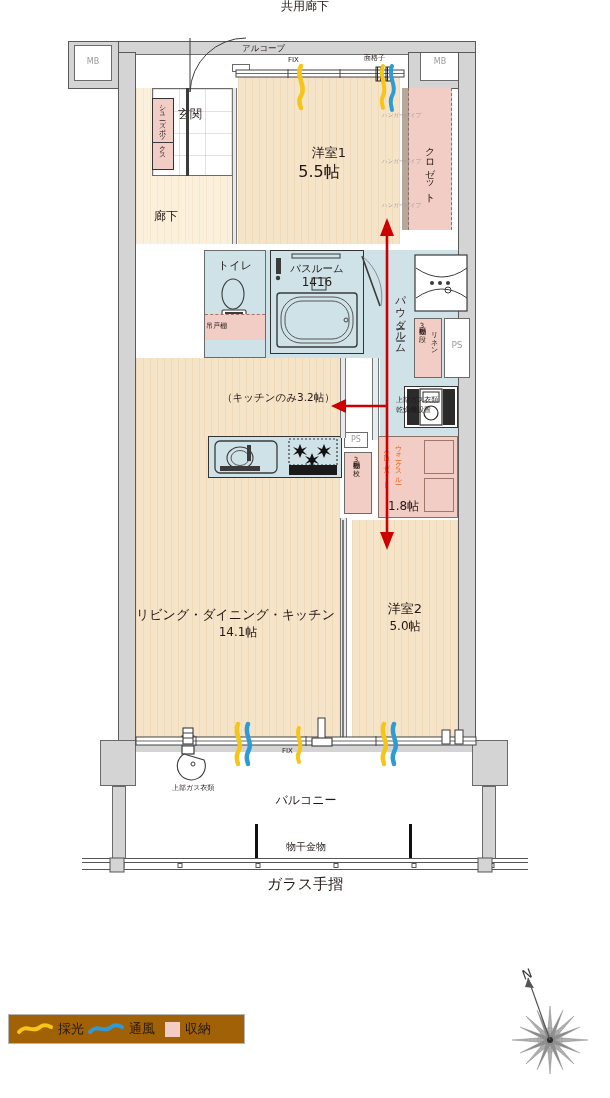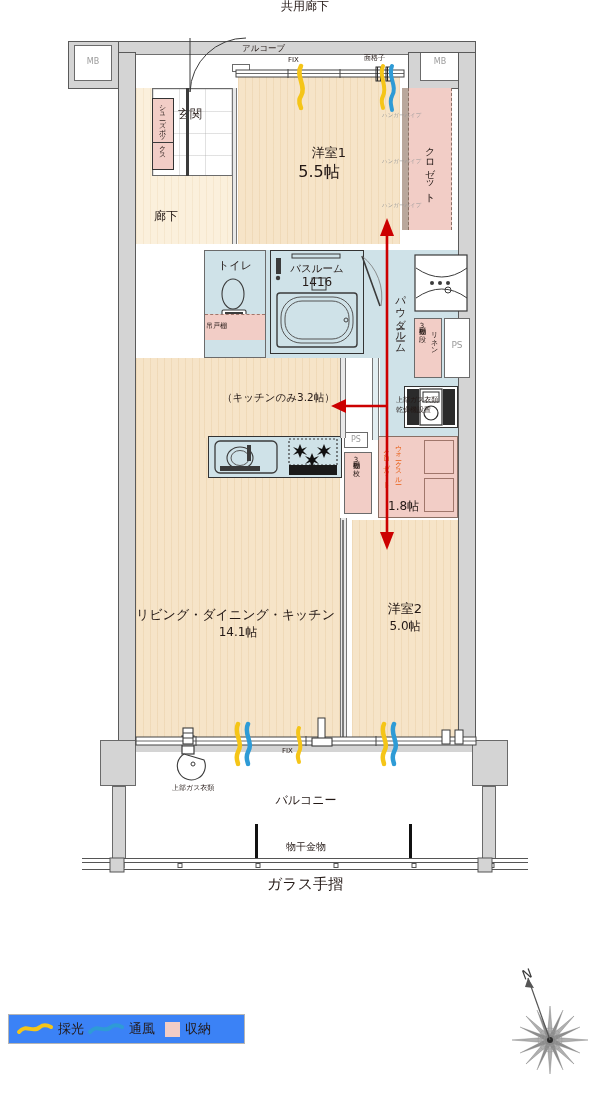--- a/index.html
+++ b/index.html
@@ -75,21 +75,21 @@
   }
   .bd  { border: 1px solid #6b6b6b; box-sizing: border-box; }
   .bd2 { border: 1.5px solid #333; box-sizing: border-box; }
 
   
   #legend {
     position: absolute;
     left: 8px; top: 1014px;
     width: 237px; height: 30px;
     border: 1px solid #b5b5b5;
-    background: #3b82f6;
+    background: #a16207;
     display: flex;
     align-items: center;
     gap: 4px;
     padding: 0 8px;
     box-sizing: border-box;
   }
   .lg-item { display: flex; align-items: center; gap: 5px; }
   .lg-text { font-size: 13px; color: #231815; }
   .lg-swatch { width: 15px; height: 15px; background: #f2cdc6; display: inline-block; }
   svg { display: block; overflow: visible; }

